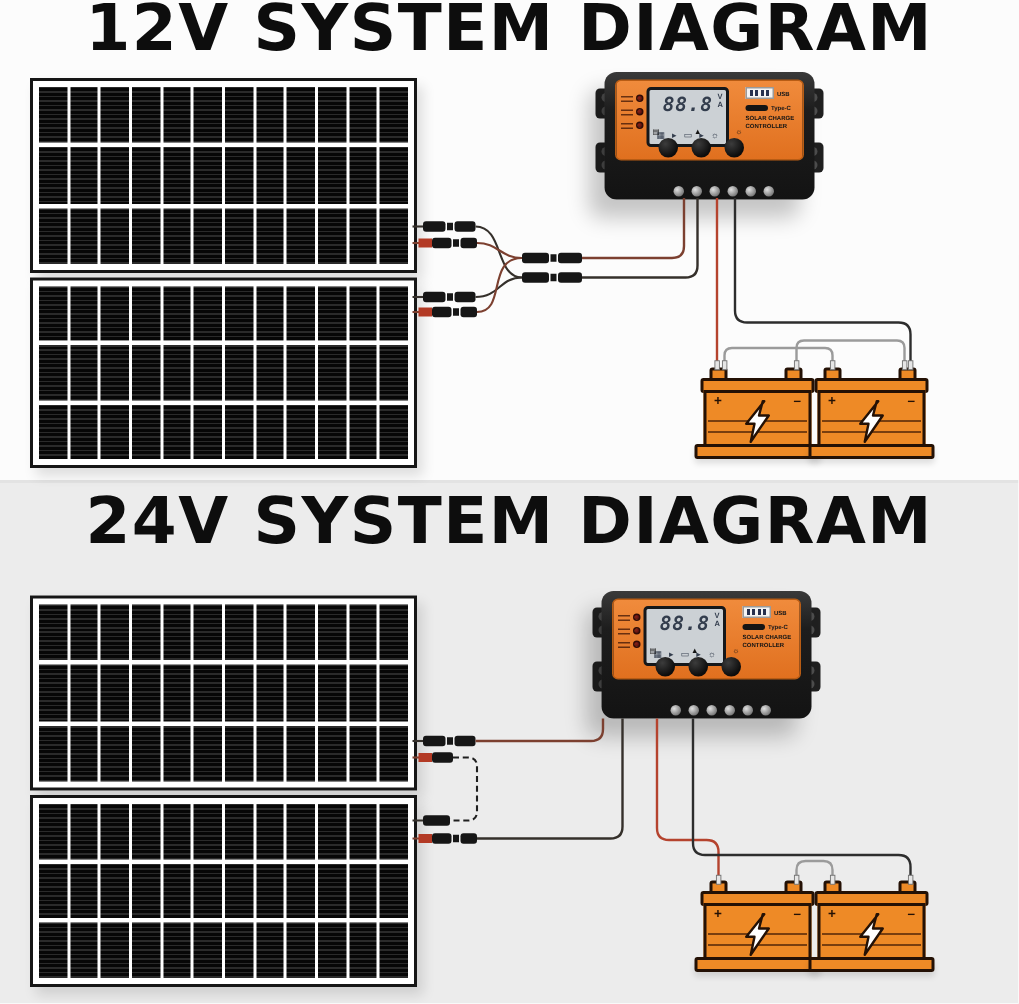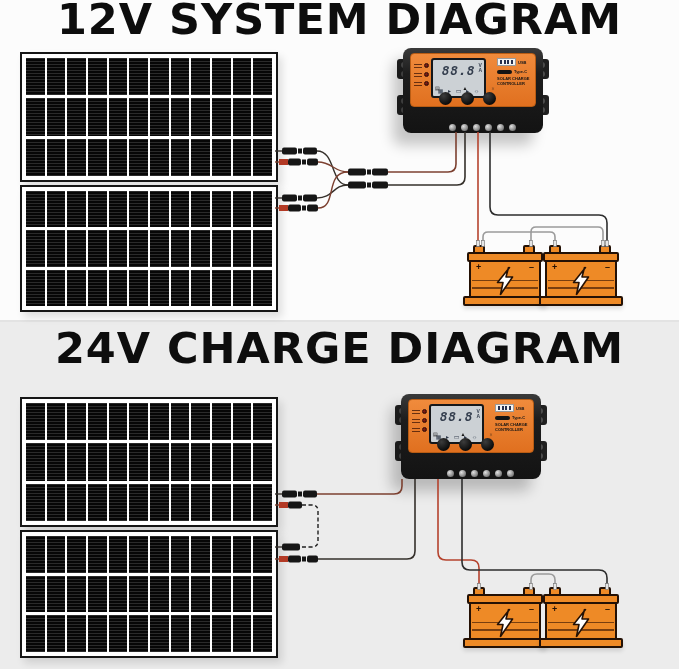--- a/index.html
+++ b/index.html
@@ -337,21 +337,21 @@
           <rect x="481.6" y="240.5" width="3" height="6"></rect>
         <rect x="529.6" y="240.5" width="3" height="6"></rect>
           <rect x="553.6" y="240.5" width="3" height="6"></rect>
         <rect x="601.6" y="240.5" width="3" height="6"></rect>
           <rect x="605.6" y="240.5" width="3" height="6"></rect>
       </g>
     </svg>
   </section>
 
   <section class="sys" id="sec-24v">
-    <h1 class="sys-title">24V CHARGE DIAGRAM</h1>
+    <h1 class="sys-title">24V SYSTEM DIAGRAM</h1>
     <div class="panel" style="left:20px;top:75px;height:130px;">
   <div class="panel-grid">
           <div class="cell"></div>
           <div class="cell"></div>
           <div class="cell"></div>
           <div class="cell"></div>
           <div class="cell"></div>
           <div class="cell"></div>
           <div class="cell"></div>
           <div class="cell"></div>

